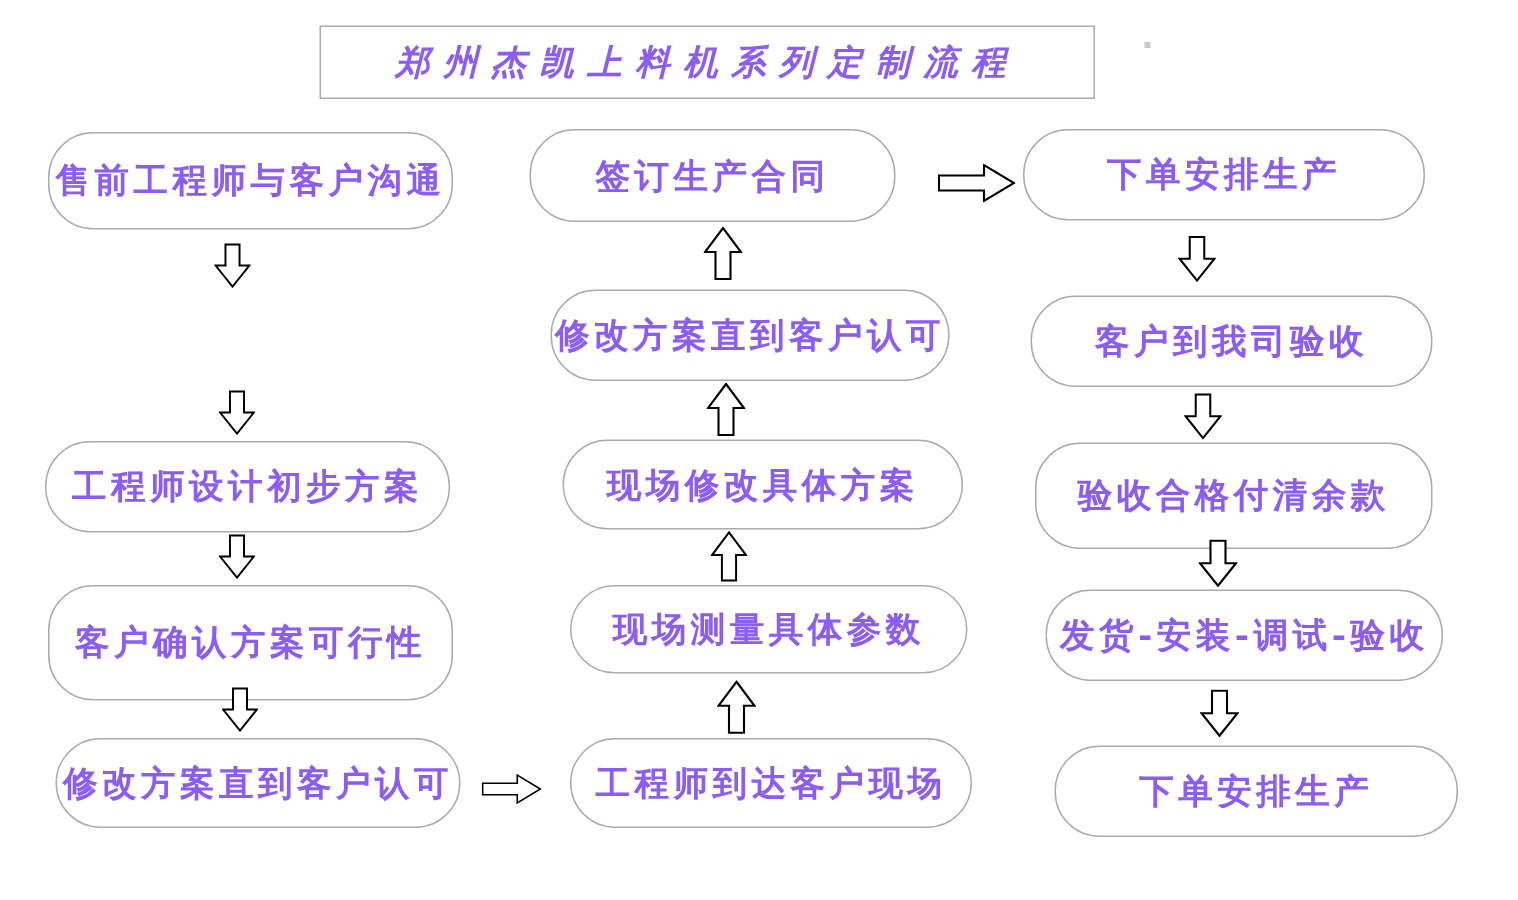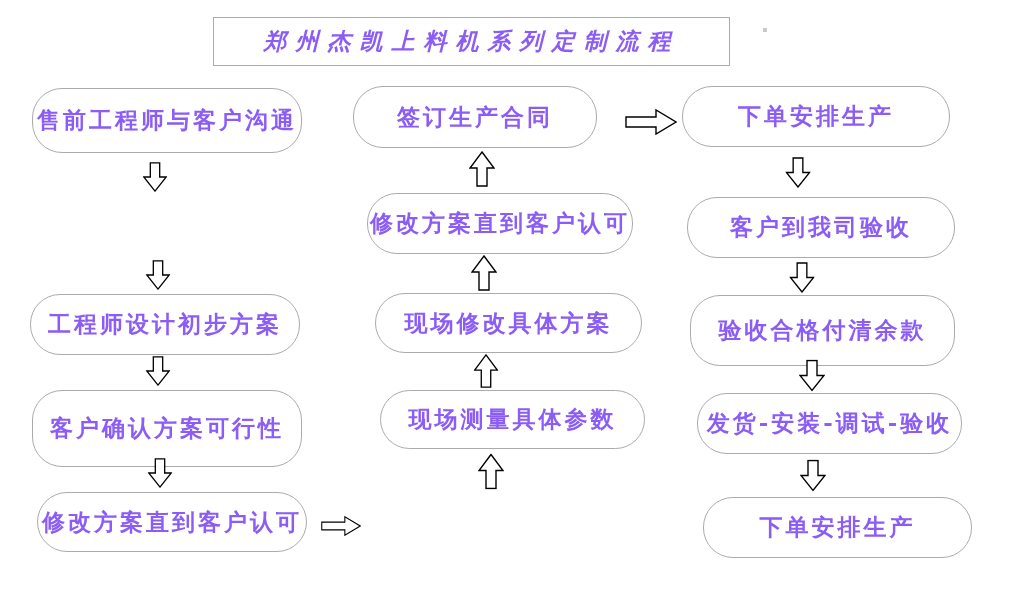--- a/index.html
+++ b/index.html
@@ -91,20 +91,21 @@
 
   <div class="box" style="left:32px;top:88px;width:270px;height:65px">售前工程师与客户沟通</div>
   <div class="box" style="left:30px;top:294px;width:270px;height:61px">工程师设计初步方案</div>
   <div class="box" style="left:32px;top:390px;width:270px;height:77px">客户确认方案可行性</div>
   <div class="box" style="left:37px;top:492px;width:270px;height:60px">修改方案直到客户认可</div>
 
   <div class="box" style="left:353px;top:86px;width:244px;height:62px">签订生产合同</div>
   <div class="box" style="left:367px;top:193px;width:266px;height:61px">修改方案直到客户认可</div>
   <div class="box" style="left:375px;top:293px;width:267px;height:60px">现场修改具体方案</div>
   <div class="box" style="left:380px;top:390px;width:265px;height:59px">现场测量具体参数</div>
+  <div class="box" style="left:380px;top:492px;width:268px;height:60px">工程师到达客户现场</div>
 
   <div class="box" style="left:682px;top:86px;width:268px;height:61px">下单安排生产</div>
   <div class="box" style="left:687px;top:197px;width:268px;height:61px">客户到我司验收</div>
   <div class="box" style="left:690px;top:295px;width:265px;height:71px">验收合格付清余款</div>
   <div class="box" style="left:697px;top:393px;width:265px;height:61px">发货-安装-调试-验收</div>
   <div class="box" style="left:703px;top:497px;width:269px;height:61px">下单安排生产</div>
 
   <svg class="arrow" style="left:142px;top:162px;width:26px;height:30px" viewBox="0 0 26 32">
       <use href="#sym-down-arrow" xlink:href="#sym-down-arrow"></use>
     </svg>

